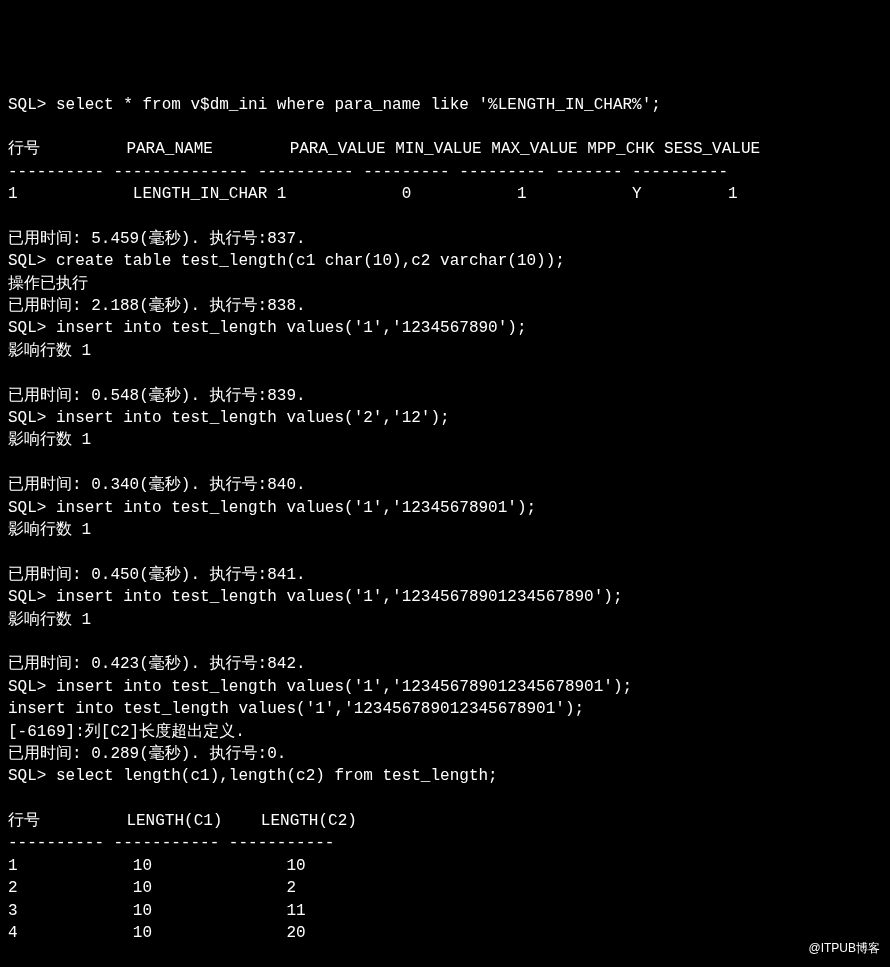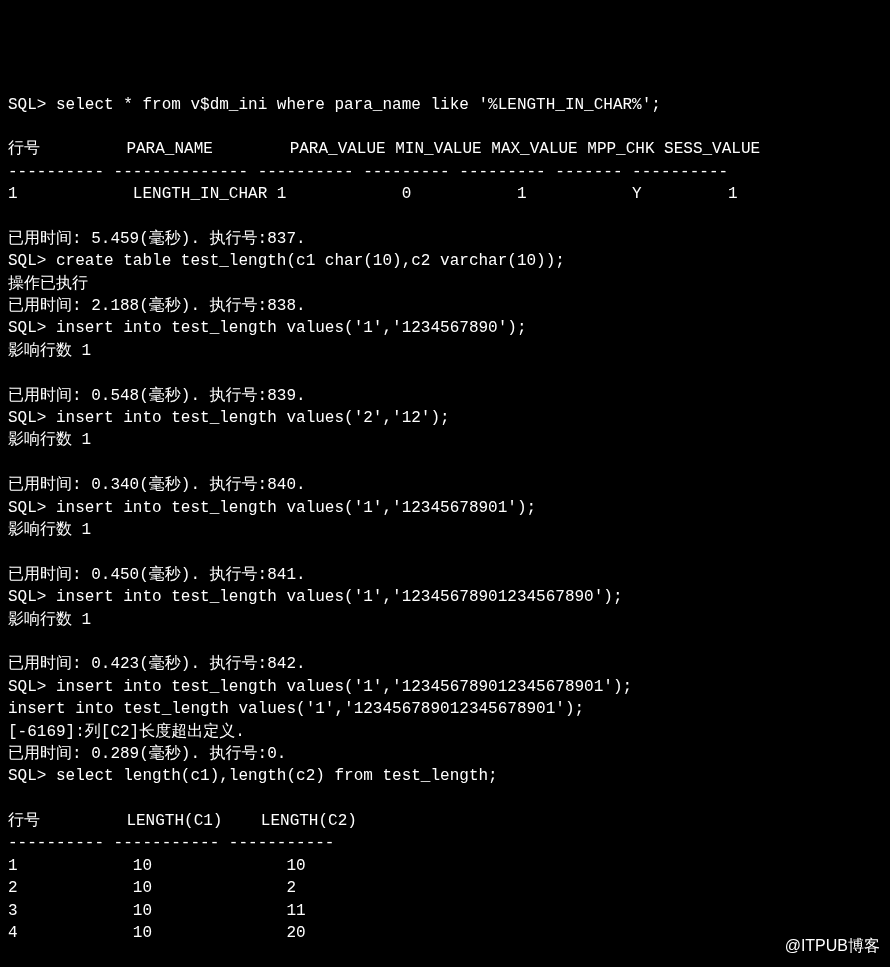--- a/index.html
+++ b/index.html
@@ -19,21 +19,21 @@
       white-space: pre;
       position: relative;
     }
     .line {
       display: block;
     }
     .watermark {
       position: absolute;
       bottom: 10px;
       right: 10px;
-      font-size: 16px;
+      font-size: 12px;
       color: #fff;
       font-family: sans-serif;
     }
   </style>
 </head>
 <body>
 
 
 
 <div id="terminal"><span class="line">SQL&gt; select * from v$dm_ini where para_name like '%LENGTH_IN_CHAR%';</span><span class="line">&nbsp;</span><span class="line">行号         PARA_NAME        PARA_VALUE MIN_VALUE MAX_VALUE MPP_CHK SESS_VALUE</span><span class="line">---------- -------------- ---------- --------- --------- ------- ----------</span><span class="line">1            LENGTH_IN_CHAR 1            0           1           Y         1</span><span class="line">&nbsp;</span><span class="line">已用时间: 5.459(毫秒). 执行号:837.</span><span class="line">SQL&gt; create table test_length(c1 char(10),c2 varchar(10));</span><span class="line">操作已执行</span><span class="line">已用时间: 2.188(毫秒). 执行号:838.</span><span class="line">SQL&gt; insert into test_length values('1','1234567890');</span><span class="line">影响行数 1</span><span class="line">&nbsp;</span><span class="line">已用时间: 0.548(毫秒). 执行号:839.</span><span class="line">SQL&gt; insert into test_length values('2','12');</span><span class="line">影响行数 1</span><span class="line">&nbsp;</span><span class="line">已用时间: 0.340(毫秒). 执行号:840.</span><span class="line">SQL&gt; insert into test_length values('1','12345678901');</span><span class="line">影响行数 1</span><span class="line">&nbsp;</span><span class="line">已用时间: 0.450(毫秒). 执行号:841.</span><span class="line">SQL&gt; insert into test_length values('1','12345678901234567890');</span><span class="line">影响行数 1</span><span class="line">&nbsp;</span><span class="line">已用时间: 0.423(毫秒). 执行号:842.</span><span class="line">SQL&gt; insert into test_length values('1','123456789012345678901');</span><span class="line">insert into test_length values('1','123456789012345678901');</span><span class="line">[-6169]:列[C2]长度超出定义.</span><span class="line">已用时间: 0.289(毫秒). 执行号:0.</span><span class="line">SQL&gt; select length(c1),length(c2) from test_length;</span><span class="line">&nbsp;</span><span class="line">行号         LENGTH(C1)    LENGTH(C2)</span><span class="line">---------- ----------- -----------</span><span class="line">1            10              10</span><span class="line">2            10              2</span><span class="line">3            10              11</span><span class="line">4            10              20</span><span class="line">&nbsp;</span><span class="line">已用时间: 0.425(毫秒). 执行号:844.</span></div>

